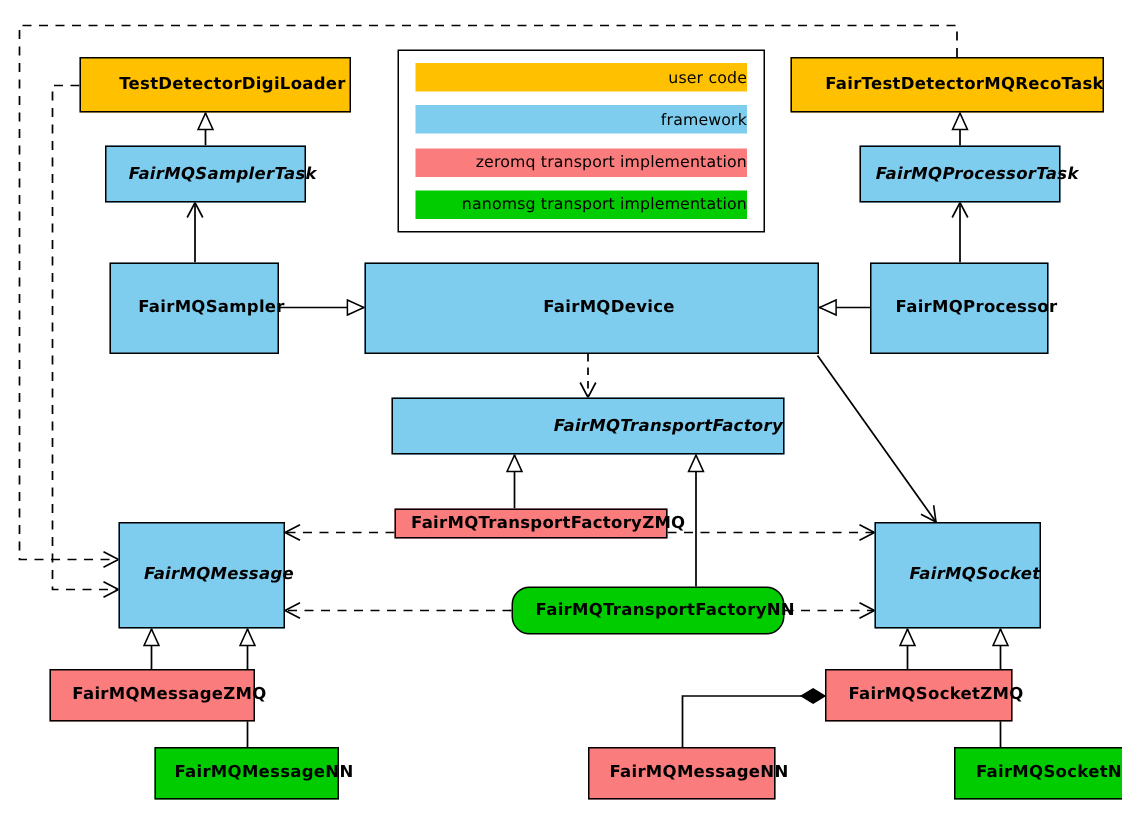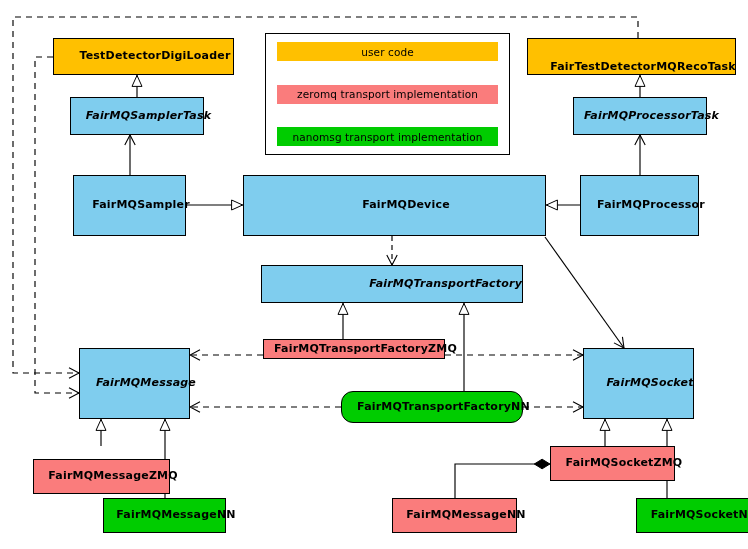--- a/index.html
+++ b/index.html
@@ -51,21 +51,21 @@
     padding: 8px 11px;
     display: flex;
     flex-direction: column;
     justify-content: space-between;
   }
   .legend-row {
     box-sizing: border-box;
     height: 19px;
     display: flex;
     align-items: center;
-    justify-content: center;
+    justify-content: flex-end;
     font-size: 10.5px;
     font-weight: normal;
     color: #000000;
     letter-spacing: 0.1px;
   }
 </style>
 </head>
 <body>
 
 <div id="canvas">
@@ -126,21 +126,21 @@
       <path d="M667,498 L667,419" marker-end="url(#hollowTri)"></path>
 
       <path d="M455,498 L455,464 L550,464" marker-end="url(#blackDiamond)"></path>
     </g>
   </svg>
 
   <div id="nodes-layer">
       <div class="node" style="left: 53px; top: 38px; width: 181px; height: 37px; background: rgb(255, 192, 0);">
         <span>TestDetectorDigiLoader</span>
       </div>
-      <div class="node" style="left: 527px; top: 38px; width: 209px; height: 37px; background: rgb(255, 192, 0); align-items: flex-end;">
+      <div class="node" style="left: 527px; top: 38px; width: 209px; height: 37px; background: rgb(255, 192, 0);">
         <span>FairTestDetectorMQRecoTask</span>
       </div>
       <div class="node abstract" style="left: 70px; top: 97px; width: 134px; height: 38px; background: rgb(127, 205, 238);">
         <span>FairMQSamplerTask</span>
       </div>
       <div class="node abstract" style="left: 573px; top: 97px; width: 134px; height: 38px; background: rgb(127, 205, 238);">
         <span>FairMQProcessorTask</span>
       </div>
       <div class="node" style="left: 73px; top: 175px; width: 113px; height: 61px; background: rgb(127, 205, 238);">
         <span>FairMQSampler</span>
@@ -159,41 +159,44 @@
       </div>
       <div class="node" style="left: 341px; top: 391px; width: 182px; height: 32px; background: rgb(0, 204, 0); border-radius: 12px;">
         <span>FairMQTransportFactoryNN</span>
       </div>
       <div class="node abstract" style="left: 79px; top: 348px; width: 111px; height: 71px; background: rgb(127, 205, 238); align-items: center;">
         <span>FairMQMessage</span>
       </div>
       <div class="node abstract" style="left: 583px; top: 348px; width: 111px; height: 71px; background: rgb(127, 205, 238);">
         <span>FairMQSocket</span>
       </div>
-      <div class="node" style="left: 33px; top: 446px; width: 137px; height: 35px; background: rgb(250, 124, 124); margin-top: 13px;">
+      <div class="node" style="left: 33px; top: 446px; width: 137px; height: 35px; background: rgb(250, 124, 124);">
         <span>FairMQMessageZMQ</span>
       </div>
       <div class="node" style="left: 103px; top: 498px; width: 123px; height: 35px; background: rgb(0, 204, 0);">
         <span>FairMQMessageNN</span>
       </div>
       <div class="node" style="left: 392px; top: 498px; width: 125px; height: 35px; background: rgb(250, 124, 124);">
         <span>FairMQMessageNN</span>
       </div>
       <div class="node" style="left: 550px; top: 446px; width: 125px; height: 35px; background: rgb(250, 124, 124);">
         <span>FairMQSocketZMQ</span>
       </div>
       <div class="node" style="left: 608px; top: 498px; width: 113px; height: 35px; background: rgb(0, 204, 0); margin-left: 28px;">
         <span>FairMQSocketNN</span>
       </div>
     </div>
 
   <div class="legend-box" style="left:265px; top:33px; width:245px; height:122px;">
     <div class="legend-row" style="background: rgb(255, 192, 0);">
       <span>user code</span>
     </div>
+    <div class="legend-row" style="background: rgb(127, 205, 238);">
+      <span>framework</span>
+    </div>
     <div class="legend-row" style="background: rgb(250, 124, 124);">
       <span>zeromq transport implementation</span>
     </div>
     <div class="legend-row" style="background: rgb(0, 204, 0);">
       <span>nanomsg transport implementation</span>
     </div>
   </div>
 
 </div>
 

